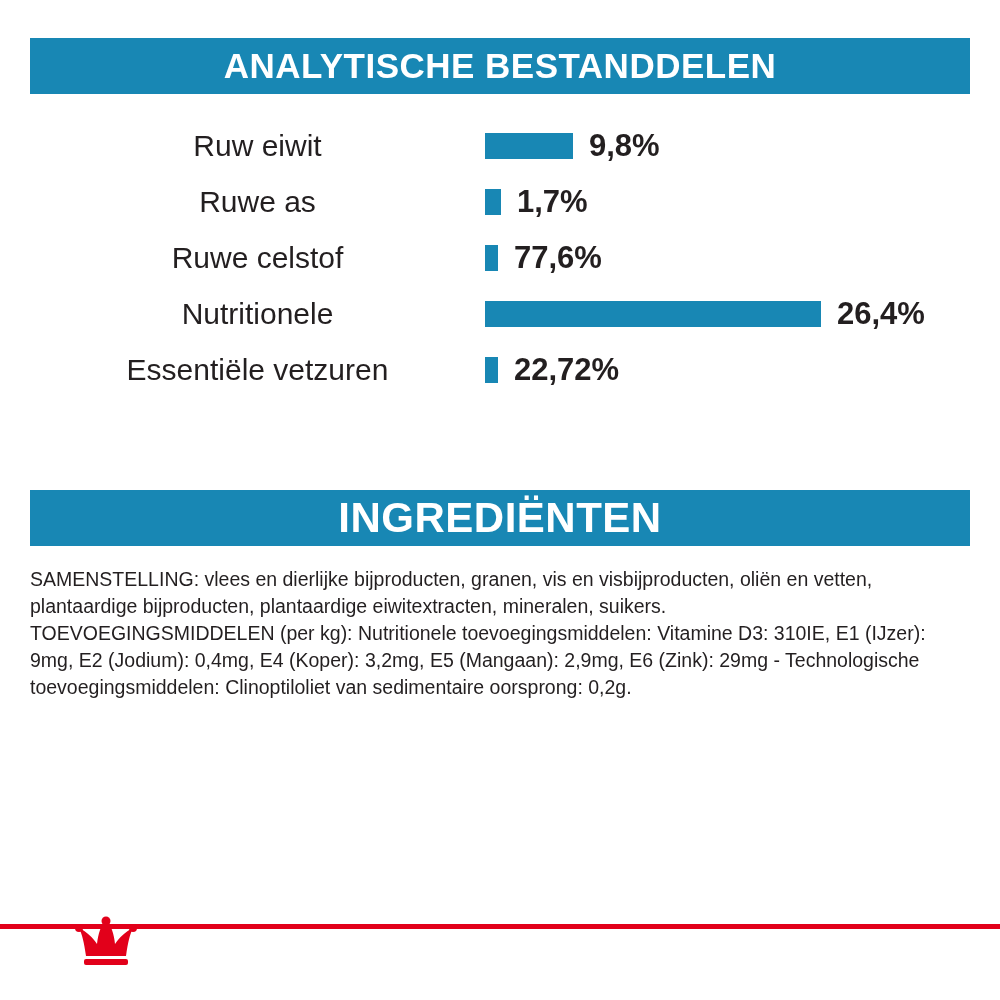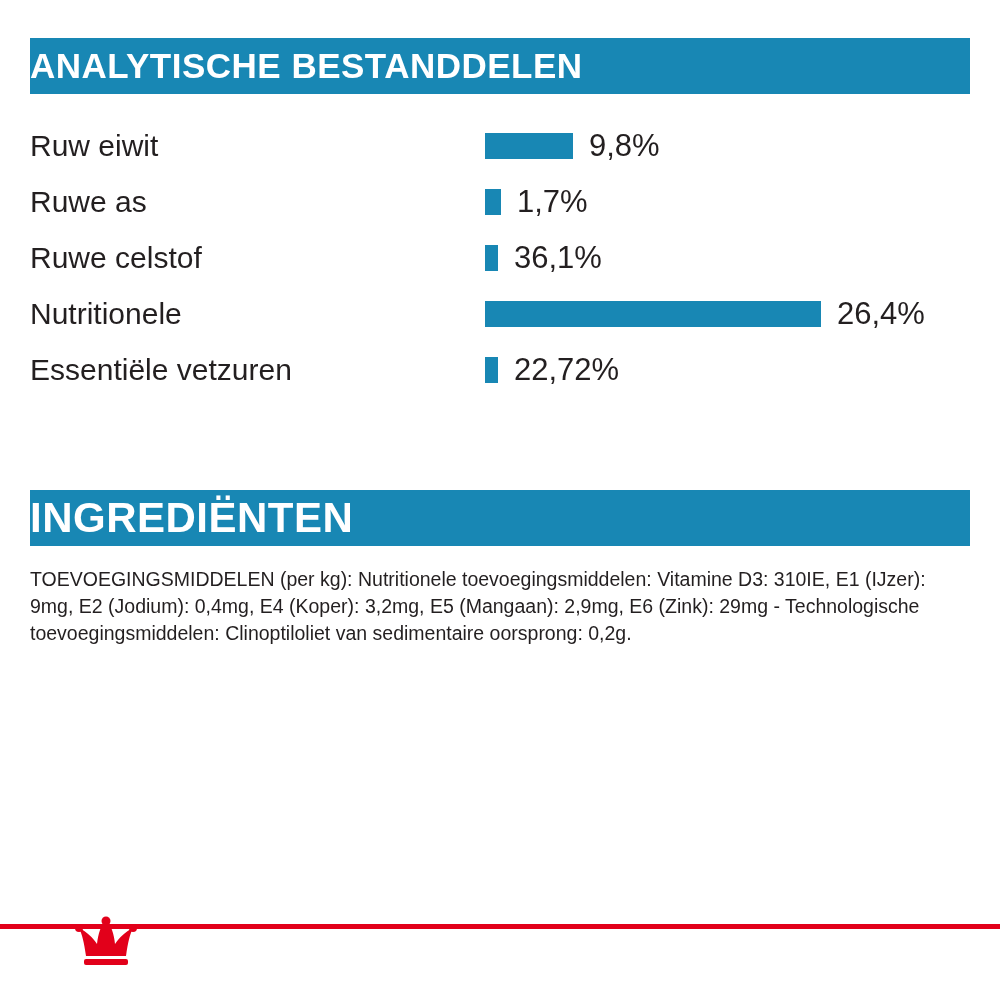--- a/index.html
+++ b/index.html
@@ -23,21 +23,21 @@
     box-sizing: border-box;
   }
 
   
   .section-bar {
     position: absolute;
     left: 30px;
     width: 940px;
     background: #1887b4;
     color: #ffffff;
-    text-align: left;
+    text-align: center;
     font-weight: bold;
     letter-spacing: 0.5px;
   }
   #bar-analytical {
     top: 38px;
     height: 56px;
     line-height: 56px;
     font-size: 35px;
   }
   #bar-ingredients {
@@ -56,41 +56,41 @@
     height: 340px;
   }
   .chart-row {
     position: relative;
     height: 56px;
     display: flex;
     align-items: center;
   }
   .row-label {
     width: 455px;
-    text-align: left;
+    text-align: center;
     box-sizing: border-box;
     font-size: 30px;
     color: #231f20;
     white-space: nowrap;
   }
   .bar-wrap {
     position: relative;
     flex: 1;
     height: 56px;
     display: flex;
     align-items: center;
   }
   .bar {
     height: 26px;
     background: #1887b4;
     flex: 0 0 auto;
   }
   .bar-value {
     font-size: 31px;
-    font-weight: normal;
+    font-weight: bold;
     color: #231f20;
     margin-left: 16px;
     white-space: nowrap;
   }
 
   
   .ingredients-body {
     position: absolute;
     top: 566px;
     left: 30px;
@@ -153,21 +153,21 @@
       <div class="bar-wrap">
         <div class="bar" style="width:16px"></div>
         <div class="bar-value">1,7%</div>
       </div>
     </div>
 
     <div class="chart-row">
       <div class="row-label">Ruwe celstof</div>
       <div class="bar-wrap">
         <div class="bar" style="width:13px"></div>
-        <div class="bar-value">36,1%</div>
+        <div class="bar-value">77,6%</div>
       </div>
     </div>
 
     <div class="chart-row">
       <div class="row-label">Nutritionele</div>
       <div class="bar-wrap">
         <div class="bar" style="width:336px"></div>
         <div class="bar-value">26,4%</div>
       </div>
     </div>
@@ -178,20 +178,21 @@
         <div class="bar" style="width:13px"></div>
         <div class="bar-value">22,72%</div>
       </div>
     </div>
 
   </div>
 
   <div class="section-bar" id="bar-ingredients">INGREDIËNTEN</div>
 
   <div class="ingredients-body">
+    <p>SAMENSTELLING: vlees en dierlijke bijproducten, granen, vis en visbijproducten, oliën en vetten, plantaardige bijproducten, plantaardige eiwitextracten, mineralen, suikers.</p>
     <p> TOEVOEGINGSMIDDELEN (per kg): Nutritionele toevoegingsmiddelen: Vitamine D3: 310IE, E1 (IJzer): 9mg, E2 (Jodium): 0,4mg, E4 (Koper): 3,2mg, E5 (Mangaan): 2,9mg, E6 (Zink): 29mg - Technologische toevoegingsmiddelen: Clinoptiloliet van sedimentaire oorsprong: 0,2g.</p>
   </div>
 
   <div class="footer-rule"></div>
 
   <div class="crown">
     <svg viewBox="0 0 96 58" width="96" height="58" aria-hidden="true">
       <g fill="#e2001a">
         <path d="M8 40 C6 26 4 18 1 12 C9 16 15 22 19 28 C20 18 23 9 28 2 C33 9 36 18 37 28 C41 22 47 16 55 12 C52 18 50 26 48 40 Z" transform="translate(20,0)"></path>
         <rect x="26" y="43" width="44" height="6" rx="2"></rect>

